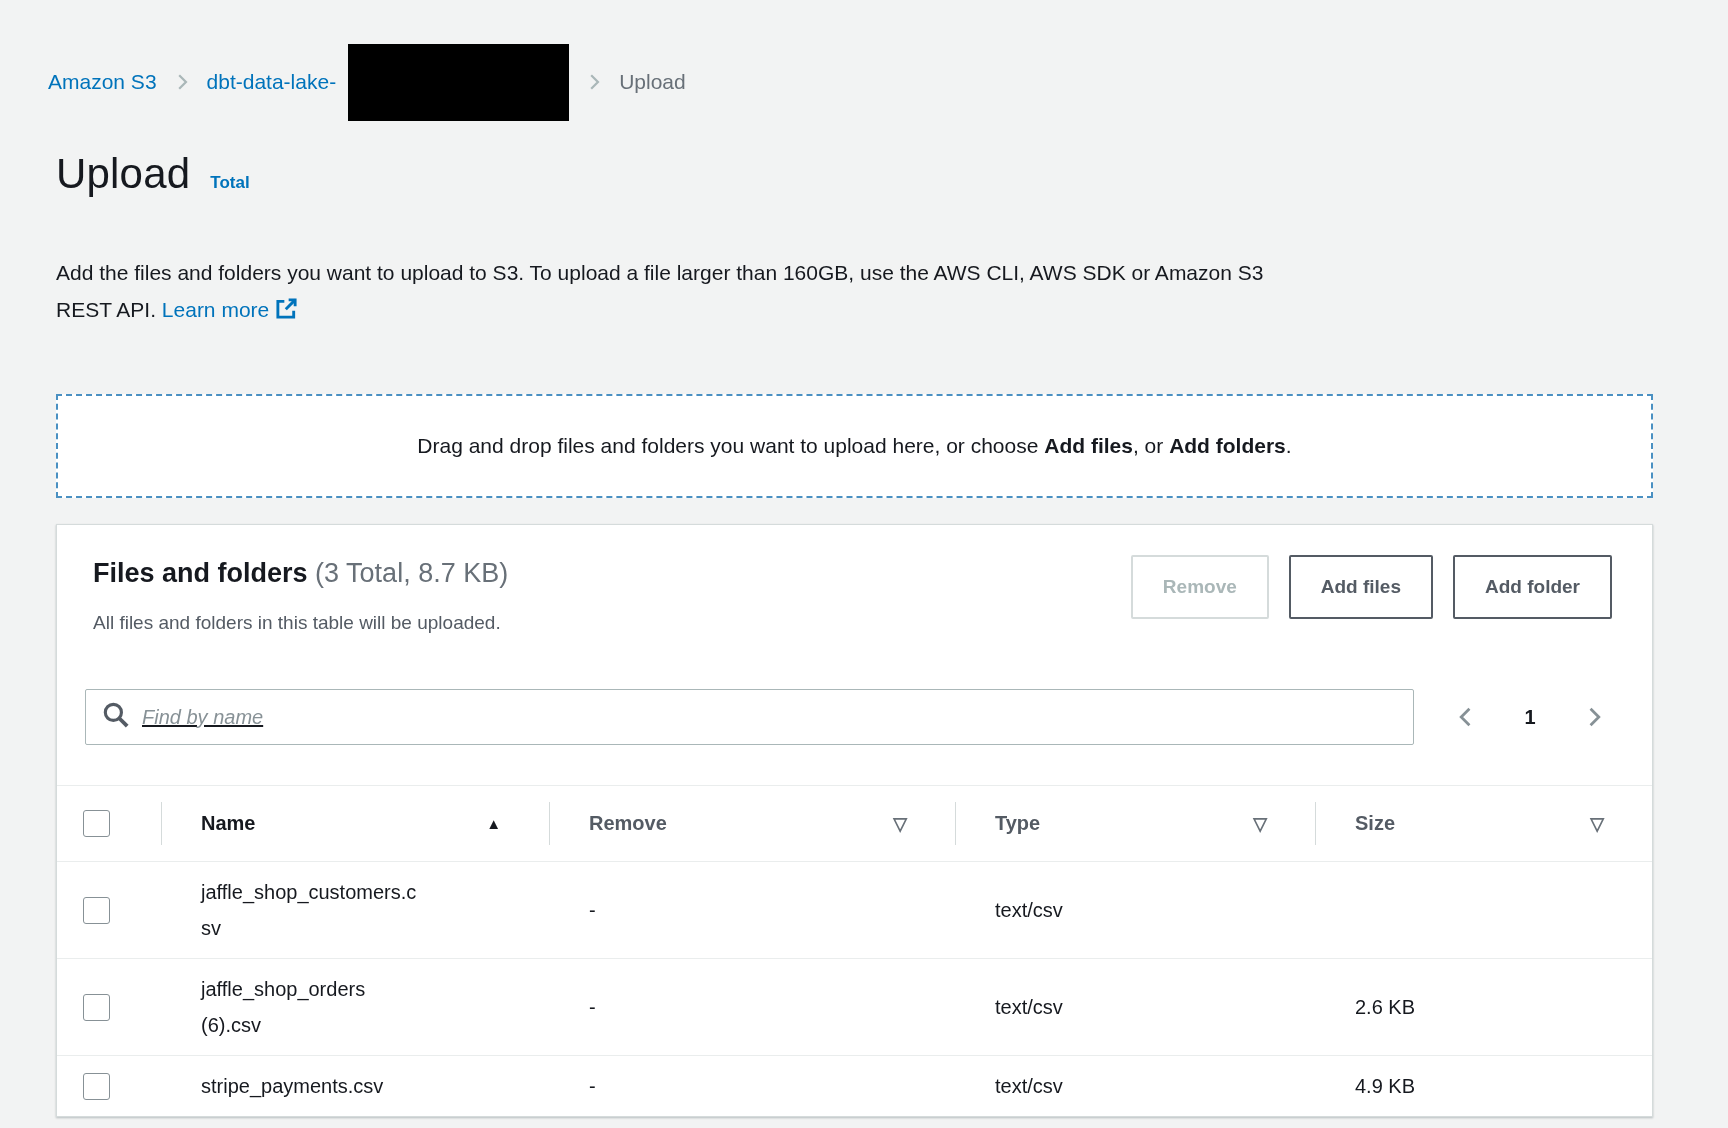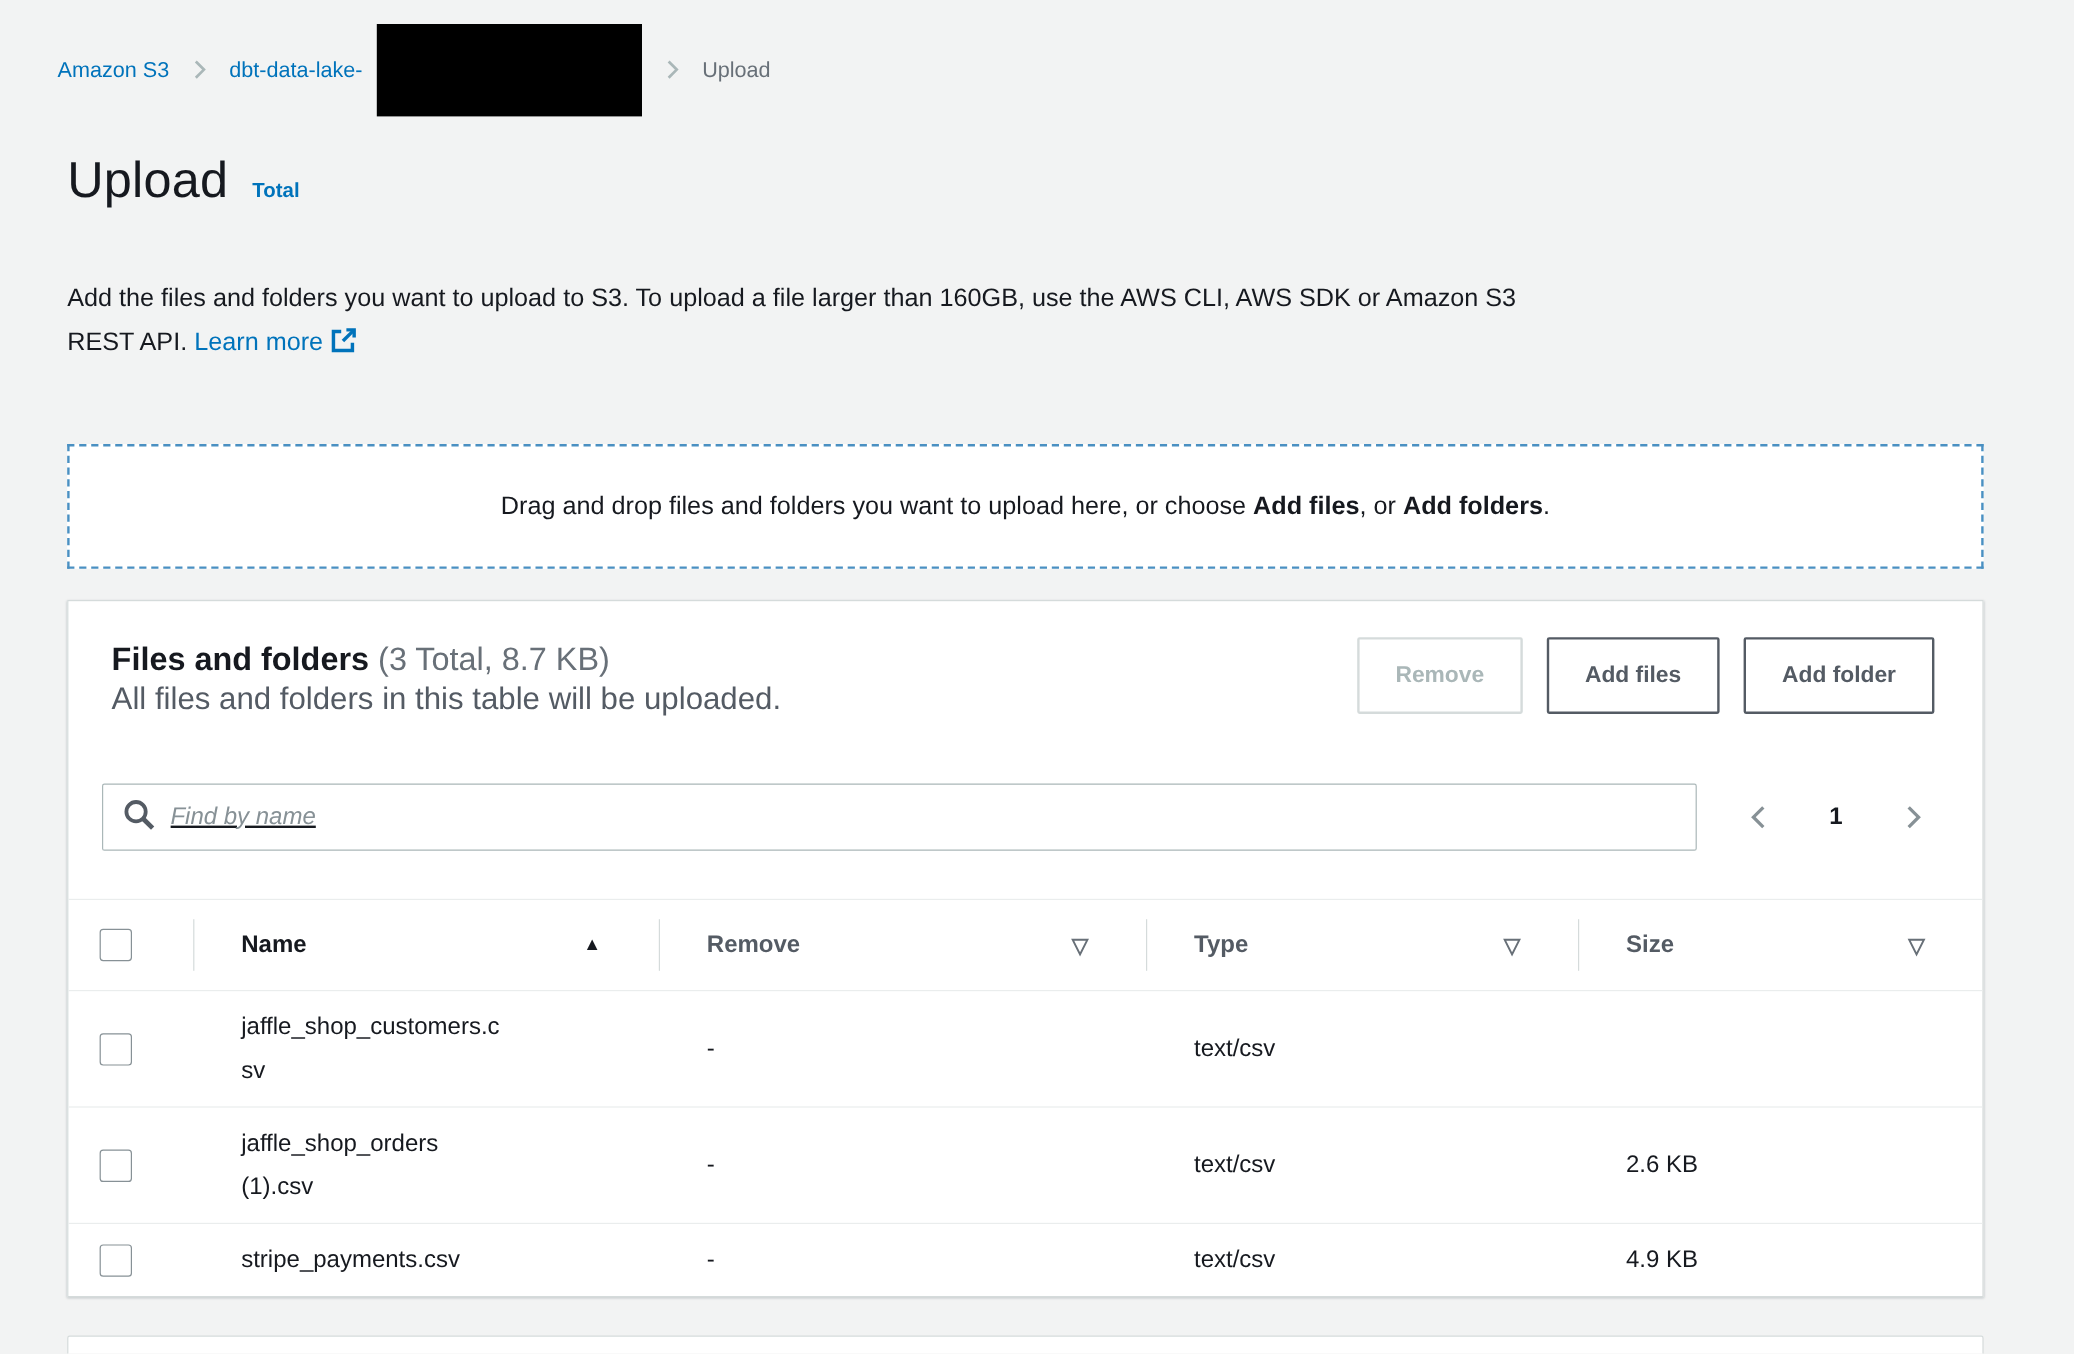--- a/index.html
+++ b/index.html
@@ -5,23 +5,23 @@
   * { box-sizing: border-box; margin: 0; padding: 0; }
   html, body { margin: 0; }
   body {
     width: 1728px; height: 1128px; overflow: hidden; position: relative;
     background: #f2f3f3; color: #16191f;
     font-family: "Liberation Sans", sans-serif;
   }
 
   
   .breadcrumb {
-    margin-top: 40px; padding-left: 48px; height: 36px;
+    margin-top: 64px; padding-left: 48px; height: 36px;
     display: flex; align-items: center; gap: 16px;
-    font-size: 18px;
+    font-size: 21px;
   }
   .crumb-link { color: #0073bb; text-decoration: none; cursor: pointer; }
   .crumb-current { color: #687078; }
   .crumb-chevron svg { display: block; }
   .redaction {
     width: 221px; height: 77px; background: #000; flex-shrink: 0;
     margin: -21px 0; margin-left: -4px;
   }
 
   
@@ -52,21 +52,21 @@
     margin: 26px 0 0 56px; width: 1597px;
     background: #fff; border: 1px solid #d5dbdb;
     box-shadow: 0 1px 2px 0 rgba(0,28,36,0.25);
   }
   .panel-header {
     padding: 30px 40px 0 36px;
     display: flex; justify-content: space-between; align-items: flex-start;
   }
   .panel-title { font-size: 27px; font-weight: 700; color: #16191f; line-height: 36px; }
   .panel-counter { font-weight: 400; color: #687078; }
-  .panel-subtitle { margin-top: 0; font-size: 26px; color: #545b64; }
+  .panel-subtitle { margin-top: 21px; font-size: 19px; color: #545b64; }
 
   .btn-row { display: flex; gap: 20px; }
   .btn {
     height: 64px; padding: 0 30px; background: #fff;
     border: 2px solid #545b64; border-radius: 2px;
     font-family: "Liberation Sans", sans-serif;
     font-size: 19px; font-weight: 700; color: #545b64; cursor: pointer;
   }
   .btn.disabled { border-color: #d5dbdb; color: #aab7b8; cursor: default; }
 
@@ -234,21 +234,21 @@
     </div>
     <div class="cell name-cell"><span class="name-text">jaffle_shop_customers.csv</span></div>
     <div class="cell">-</div>
     <div class="cell">text/csv</div>
   </div>
 
   <div class="trow">
     <div class="cb-cell">
       <span class="checkbox"></span>
     </div>
-    <div class="cell name-cell"><span class="name-text">jaffle_shop_orders (1).csv</span></div>
+    <div class="cell name-cell"><span class="name-text">jaffle_shop_orders (6).csv</span></div>
     <div class="cell">-</div>
     <div class="cell">text/csv</div>
     <div class="cell">2.6 KB</div>
   </div>
 
   <div class="trow">
     <div class="cb-cell">
       <span class="checkbox"></span>
     </div>
     <div class="cell name-cell"><span class="name-text">stripe_payments.csv</span></div>

